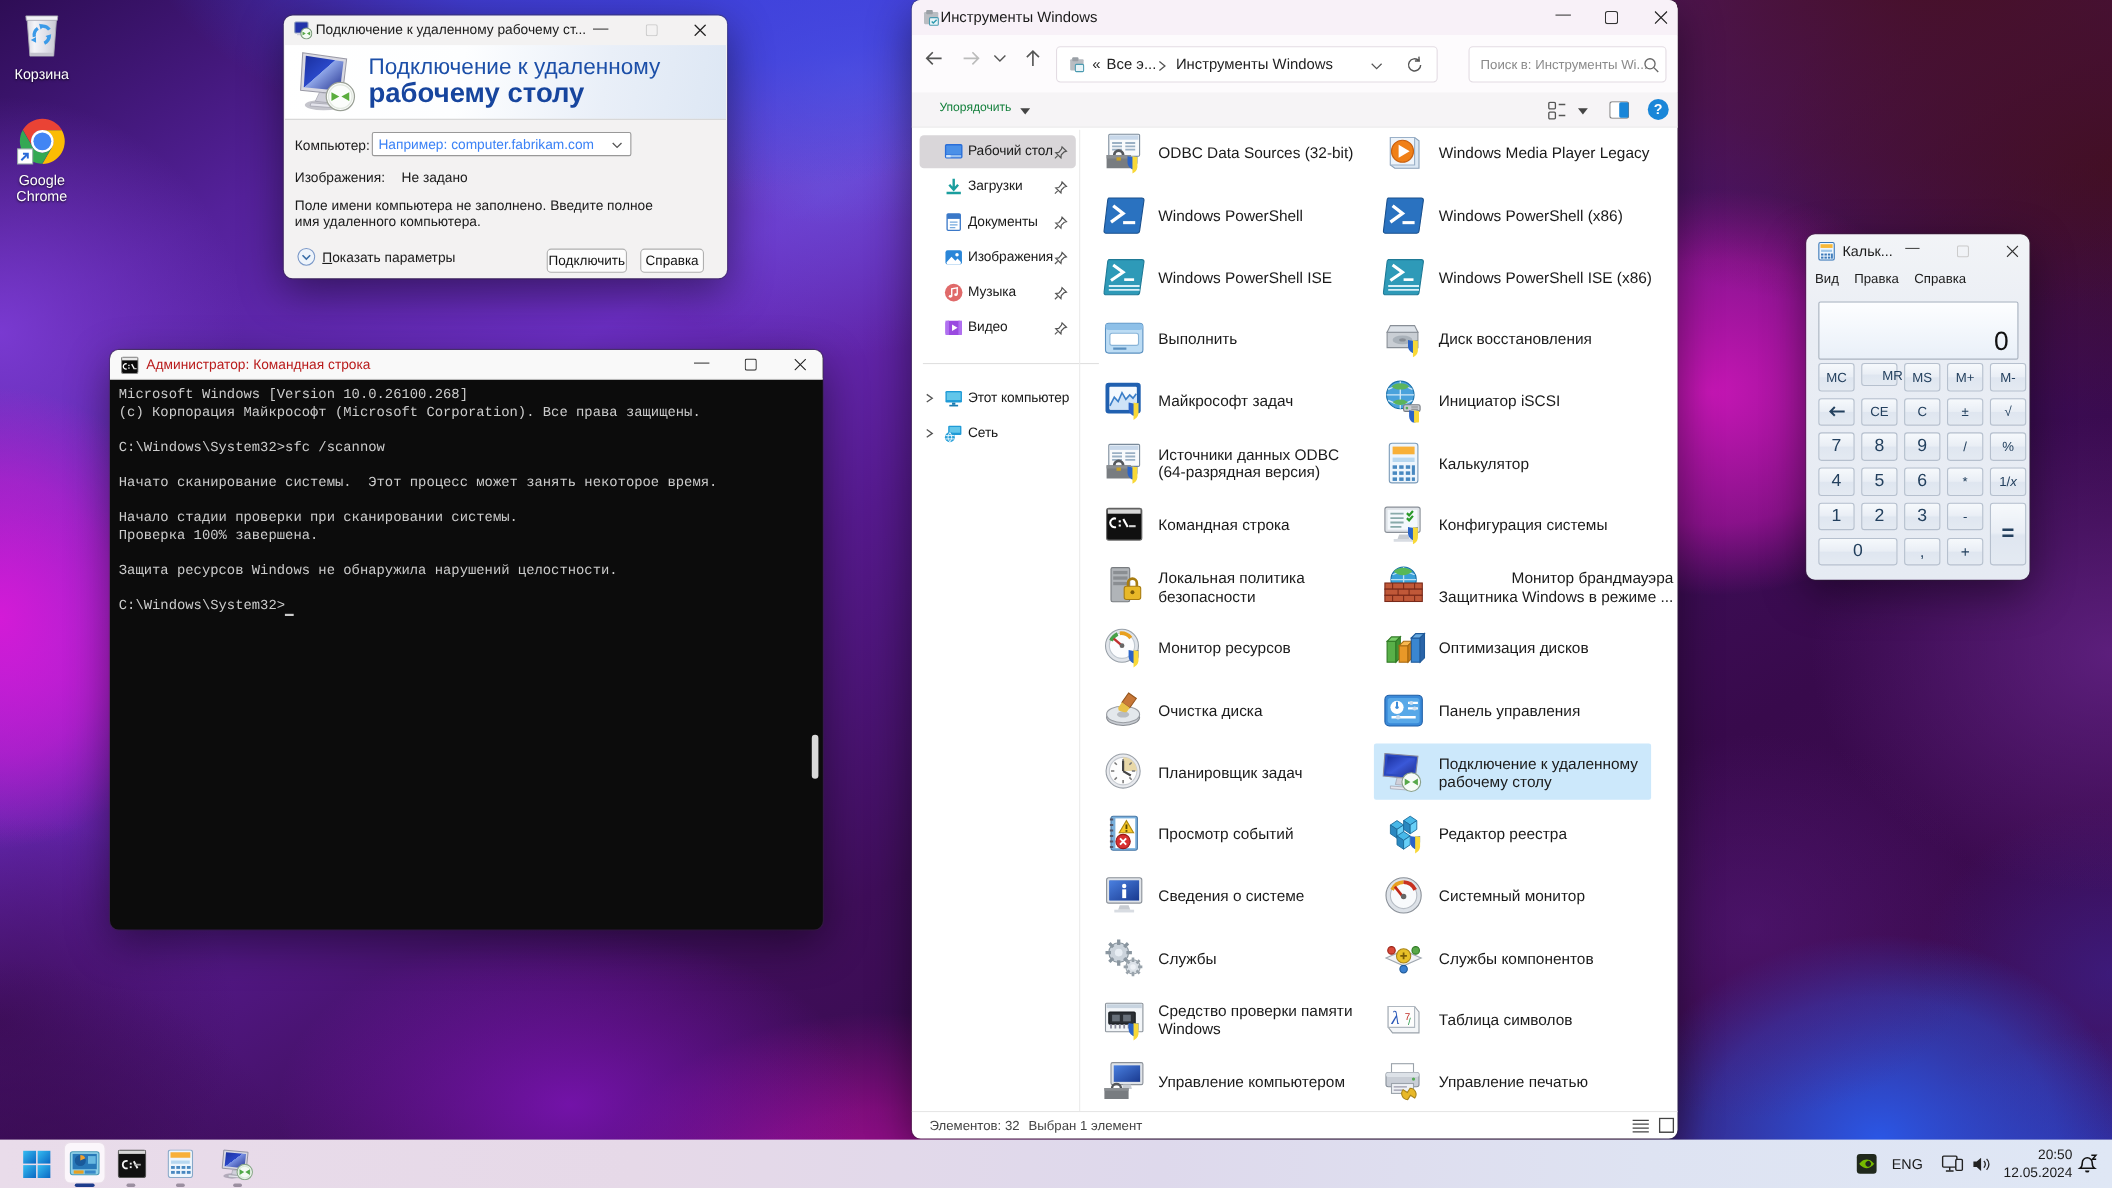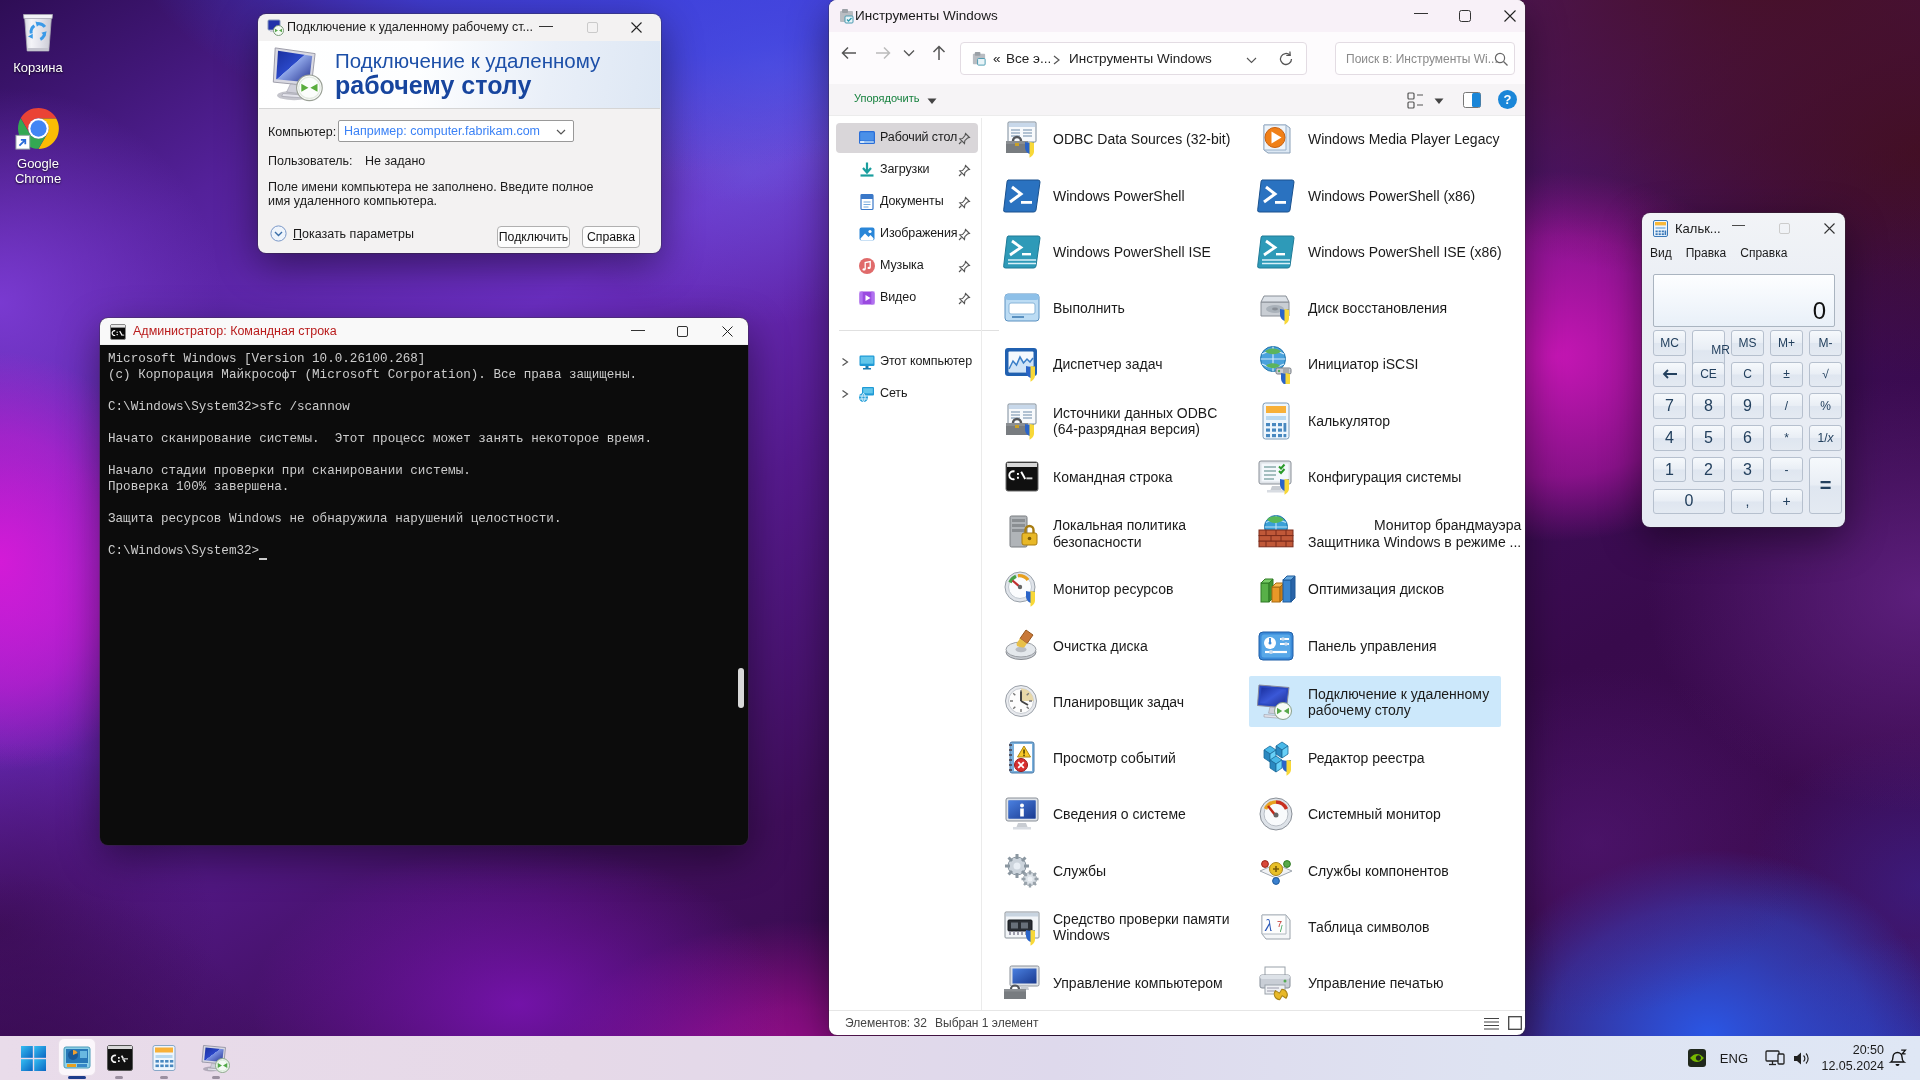--- a/index.html
+++ b/index.html
@@ -161,21 +161,21 @@
     <div class="l1">Подключение к удаленному</div>
     <div class="l2">рабочему столу</div>
   </div>
   <div class="rdpbody" style="left:10px; top:111px;">Компьютер:</div>
   <div class="rdpbody" style="left:80px; top:106px; width:236px; height:22px; background:#fff; border:1px solid #999; border-radius:2px;">
     <span style="position:absolute; left:5px; top:3px; color:#3b82f6;">Например: computer.fabrikam.com</span>
     <svg class="abs" style="right:7px; top:8px;" width="10" height="6" viewBox="0 0 10 6">
         <path d="M1 1 L5 5 L9 1" fill="none" stroke="#555" stroke-width="1.2"></path>
       </svg>
   </div>
-  <div class="rdpbody" style="left:10px; top:140px;">Пользователь:</div>
+  <div class="rdpbody" style="left:10px; top:140px;">Изображения:</div>
   <div class="rdpbody" style="left:107px; top:140px;">Не задано</div>
   <div class="rdpbody" style="left:10px; top:167px; line-height:13.5px;">Поле имени компьютера не заполнено. Введите полное<br>имя удаленного компьютера.</div>
   <svg class="abs" style="left:12px; top:211px;" width="17" height="17" viewBox="0 0 17 17">
     <circle cx="8.5" cy="8.5" r="7.6" fill="#eef4fb" stroke="#7a98c8"></circle>
     <path d="M5 7 L8.5 10.5 L12 7" fill="none" stroke="#3a6ea8" stroke-width="1.4"></path>
   </svg>
   <div class="rdpbody" style="left:35px; top:213px;"><span style="text-decoration:underline;">П</span>оказать параметры</div>
   <div class="btn" style="left:239px; top:212px; width:73px; height:22px;">Подключить</div>
   <div class="btn" style="left:324px; top:212px; width:58px; height:22px;">Справка</div>
 </div>
@@ -472,21 +472,21 @@
 <div class="fitem" style="left:173px;top:344px;">
         <svg width="40" height="40" viewBox="0 0 40 40">
           <rect x="3" y="4" width="32" height="28" rx="3" fill="#2060b0"></rect>
           <rect x="6.5" y="7.5" width="25" height="21" rx="1" fill="#f4f9fe"></rect>
           <path d="M7 25 L11 17 L14.5 21 L18 13 L21.5 19 L25 15 L28 18 L31 14 L31 28 L7 28 Z" fill="#cfe3f7"></path>
           <path d="M7 25 L11 17 L14.5 21 L18 13 L21.5 19 L25 15 L28 18 L31 14" fill="none" stroke="#3a7ec8" stroke-width="1.5"></path>
           <path d="M24 22 c3 1 6 1 9 0 v5.5 c0 3.5-2.5 5.5-4.5 6.5 c-2-1-4.5-3-4.5-6.5 Z" fill="#2a64c8"></path>
           <path d="M28.5 22 c1.5 0.4 3 0.6 4.5 0.45 V32 c-0.3 2.8-2.4 4.7-4.5 5.8 Z" fill="#f8d838"></path>
         </svg>
       </div>
-<div class="fitem" style="left:224px;top:356px;line-height:16.5px;">Диспетчер задач</div>
+<div class="fitem" style="left:224px;top:356px;line-height:16.5px;">Майкрософт задач</div>
 <div class="fitem" style="left:173px;top:400.5px;">
         <svg width="40" height="40" viewBox="0 0 40 40">
           <rect x="6" y="3" width="28" height="20" rx="1" fill="#f8fafc" stroke="#7a8a9a"></rect>
           <rect x="7" y="4" width="26" height="4" fill="#c8d8ea"></rect>
           <path d="M9 11 h9 M9 14 h9 M9 17 h9 M21 11 h9 M21 14 h9 M21 17 h9" stroke="#9ab0c4" stroke-width="1.6"></path>
           <path d="M4 22 h22 v12 h-22 Z" fill="#787c80"></path>
           <path d="M4 22 h22 v3 h-22 Z" fill="#8a8e92"></path>
           <path d="M11 22 a4 4 0 0 1 8 0" fill="none" stroke="#55585c" stroke-width="2.5"></path>
           <rect x="13" y="24" width="4" height="3" fill="#c8a028"></rect>
           <path d="M23 23 c3 1 6 1 9 0 v5.5 c0 3.5-2.5 5.5-4.5 6.5 c-2-1-4.5-3-4.5-6.5 Z" fill="#2a64c8"></path>
@@ -876,21 +876,21 @@
   <svg class="abs" style="left:182px; top:10px;" width="11" height="11" viewBox="0 0 11 11">
       <path d="M0.5 0.5 L10.5 10.5 M10.5 0.5 L0.5 10.5" stroke="#333" stroke-width="1.1"></path>
     </svg>
   <div class="menu">
     <span style="margin-right:14px;">Вид</span><span style="margin-right:14px;">Правка</span><span>Справка</span>
   </div>
   <div class="disp">
       <span style="position:absolute; right:8px; top:22px; font-size:24px; color:#111;">0</span>
     </div>
   <div class="cbtn" style="left:11px;top:117px;width:33px;height:25.5px;font-size:12px;">MC</div>
-  <div class="cbtn" style="left:50px;top:117px;width:33px;height:40px;font-size:12px;padding-left:24px;">MR</div>
+  <div class="cbtn" style="left:50px;top:117px;width:33px;height:21px;font-size:12px;padding-left:24px;">MR</div>
   <div class="cbtn" style="left:89px;top:117px;width:33px;height:25.5px;font-size:12px;">MS</div>
   <div class="cbtn" style="left:128px;top:117px;width:33px;height:25.5px;font-size:12px;">M+</div>
   <div class="cbtn" style="left:167px;top:117px;width:33px;height:25.5px;font-size:12px;">M-</div>
   <div class="cbtn" style="left:11px;top:148.7px;width:33px;height:25.5px;font-size:12px;">
       <svg width="16" height="10" viewBox="0 0 16 10">
         <path d="M15 5 H2 M6 1 L2 5 L6 9" fill="none" stroke="#23405e" stroke-width="1.8"></path>
       </svg>
     </div>
   <div class="cbtn" style="left:50px;top:148.7px;width:33px;height:25.5px;font-size:12px;">CE</div>
   <div class="cbtn" style="left:89px;top:148.7px;width:33px;height:25.5px;font-size:12px;">C</div>

